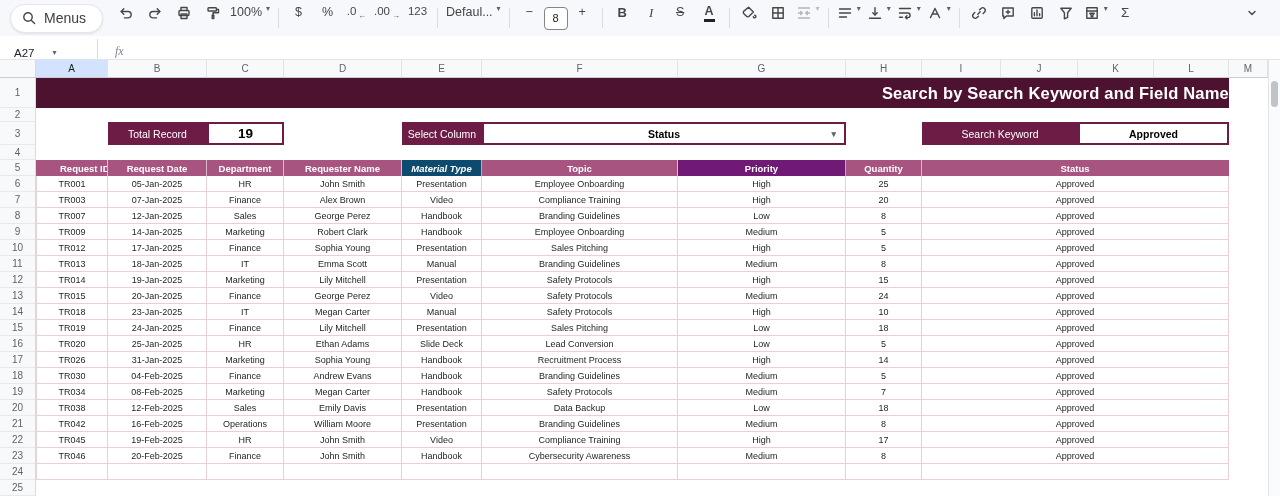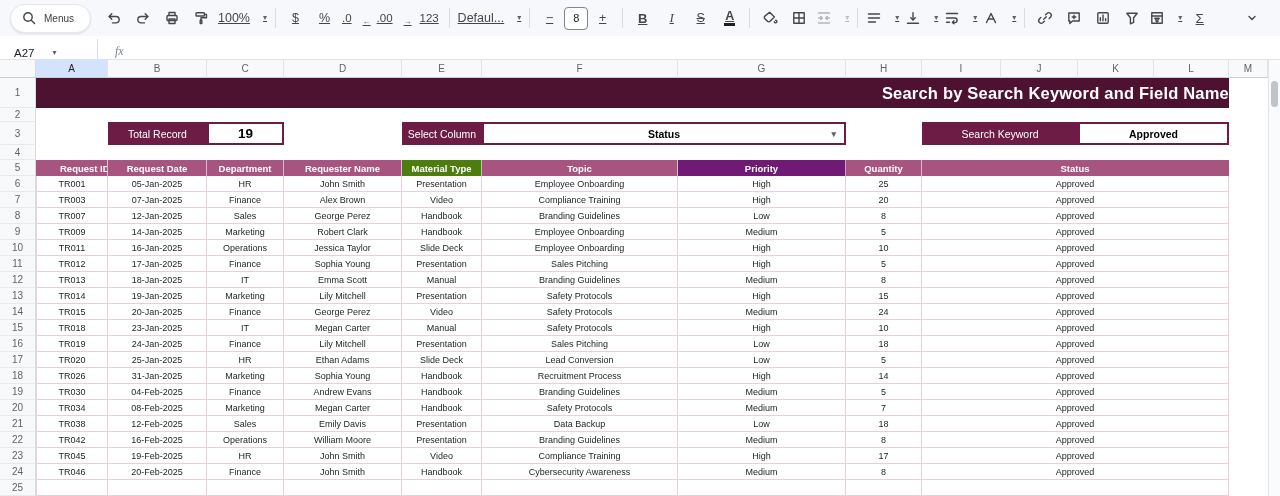--- a/index.html
+++ b/index.html
@@ -4,23 +4,23 @@
 <style>
   html,body{margin:0;padding:0;background:#fff;}
   #app{position:relative;width:1280px;height:496px;overflow:hidden;background:#fff;
        font-family:"Liberation Sans",sans-serif;color:#202124;}
 
   
   .toolbar{position:absolute;left:0;top:0;width:1280px;height:36px;background:#f6f8fb;
            display:flex;align-items:center;padding-left:10px;box-sizing:border-box;}
   .pill{display:flex;align-items:center;gap:7px;background:#fff;border:1px solid #e4e7eb;
         border-radius:16px;height:27px;padding:0 16px 0 10px;box-shadow:0 1px 2px rgba(60,64,67,.12);margin-right:8px;}
-  .pill .menus-txt{font-size:10px;color:#3c4043;}
-  .tbtn{display:flex;align-items:center;justify-content:center;height:26px;min-width:23px;
-        padding:0 3px;color:#444746;font-size:12px;gap:11px;border-radius:4px;text-decoration:underline;}
+  .pill .menus-txt{font-size:14px;color:#3c4043;}
+  .tbtn{display:flex;align-items:flex-start;justify-content:center;height:26px;min-width:23px;
+        padding:0 3px;color:#444746;font-size:12px;gap:2px;border-radius:4px;}
   .caret{font-size:8px;color:#5f6368;margin-left:2px;line-height:1;}
   .tb-sep{width:1px;height:20px;background:#d9dce1;margin:0 5px;flex:0 0 auto;}
   svg.ic{width:16px;height:16px;stroke:#444746;fill:none;stroke-width:1.4;stroke-linecap:round;stroke-linejoin:round;}
   .txtic{font-size:12.5px;color:#444746;}
   .bold-ic{font-weight:bold;font-size:13px;}
   .italic-ic{font-style:italic;font-family:"Liberation Serif",serif;font-size:13px;}
   .strike-ic{text-decoration:line-through;font-size:12.5px;}
   .colorA{font-size:12.5px;font-weight:bold;border-bottom:3px solid #202124;line-height:1.1;padding:0 1px;}
   .fontsize-box{border:1px solid #80868b;border-radius:4px;width:22px;height:21px;display:flex;
                 align-items:center;justify-content:center;font-size:11px;color:#202124;background:#fff;}
@@ -345,21 +345,21 @@
             <col style="width: 168px;">
             <col style="width: 76px;">
             <col style="width: 307px;">
           </colgroup>
         <thead>
             <tr id="tbl-head">
               <th style="background: rgb(168, 84, 128); padding-left: 24px;">Request ID</th>
               <th style="background: rgb(168, 84, 128);">Request Date</th>
               <th style="background: rgb(168, 84, 128);">Department</th>
               <th style="background: rgb(168, 84, 128); margin-top: 36px;">Requester Name</th>
-              <th style="background: #4d7c0f;">Material Type</th>
+              <th style="background: #0c4a6e; font-style: italic;">Material Type</th>
               <th style="background: rgb(168, 84, 128);">Topic</th>
               <th style="background: #701a75; text-align: center;">Priority</th>
               <th style="background: rgb(168, 84, 128);">Quantity</th>
               <th style="background: rgb(168, 84, 128);">Status</th>
             </tr>
           </thead>
         <tbody id="tbl-body">
             <tr>
               <td>TR001</td>
               <td>05-Jan-2025</td>
@@ -398,31 +398,20 @@
               <td>14-Jan-2025</td>
               <td>Marketing</td>
               <td>Robert Clark</td>
               <td>Handbook</td>
               <td>Employee Onboarding</td>
               <td>Medium</td>
               <td>5</td>
               <td>Approved</td>
             </tr>
             <tr>
-              <td>TR011</td>
-              <td>16-Jan-2025</td>
-              <td>Operations</td>
-              <td>Jessica Taylor</td>
-              <td>Slide Deck</td>
-              <td>Employee Onboarding</td>
-              <td>High</td>
-              <td>10</td>
-              <td>Approved</td>
-            </tr>
-            <tr>
               <td>TR012</td>
               <td>17-Jan-2025</td>
               <td>Finance</td>
               <td>Sophia Young</td>
               <td>Presentation</td>
               <td>Sales Pitching</td>
               <td>High</td>
               <td>5</td>
               <td>Approved</td>
             </tr>

